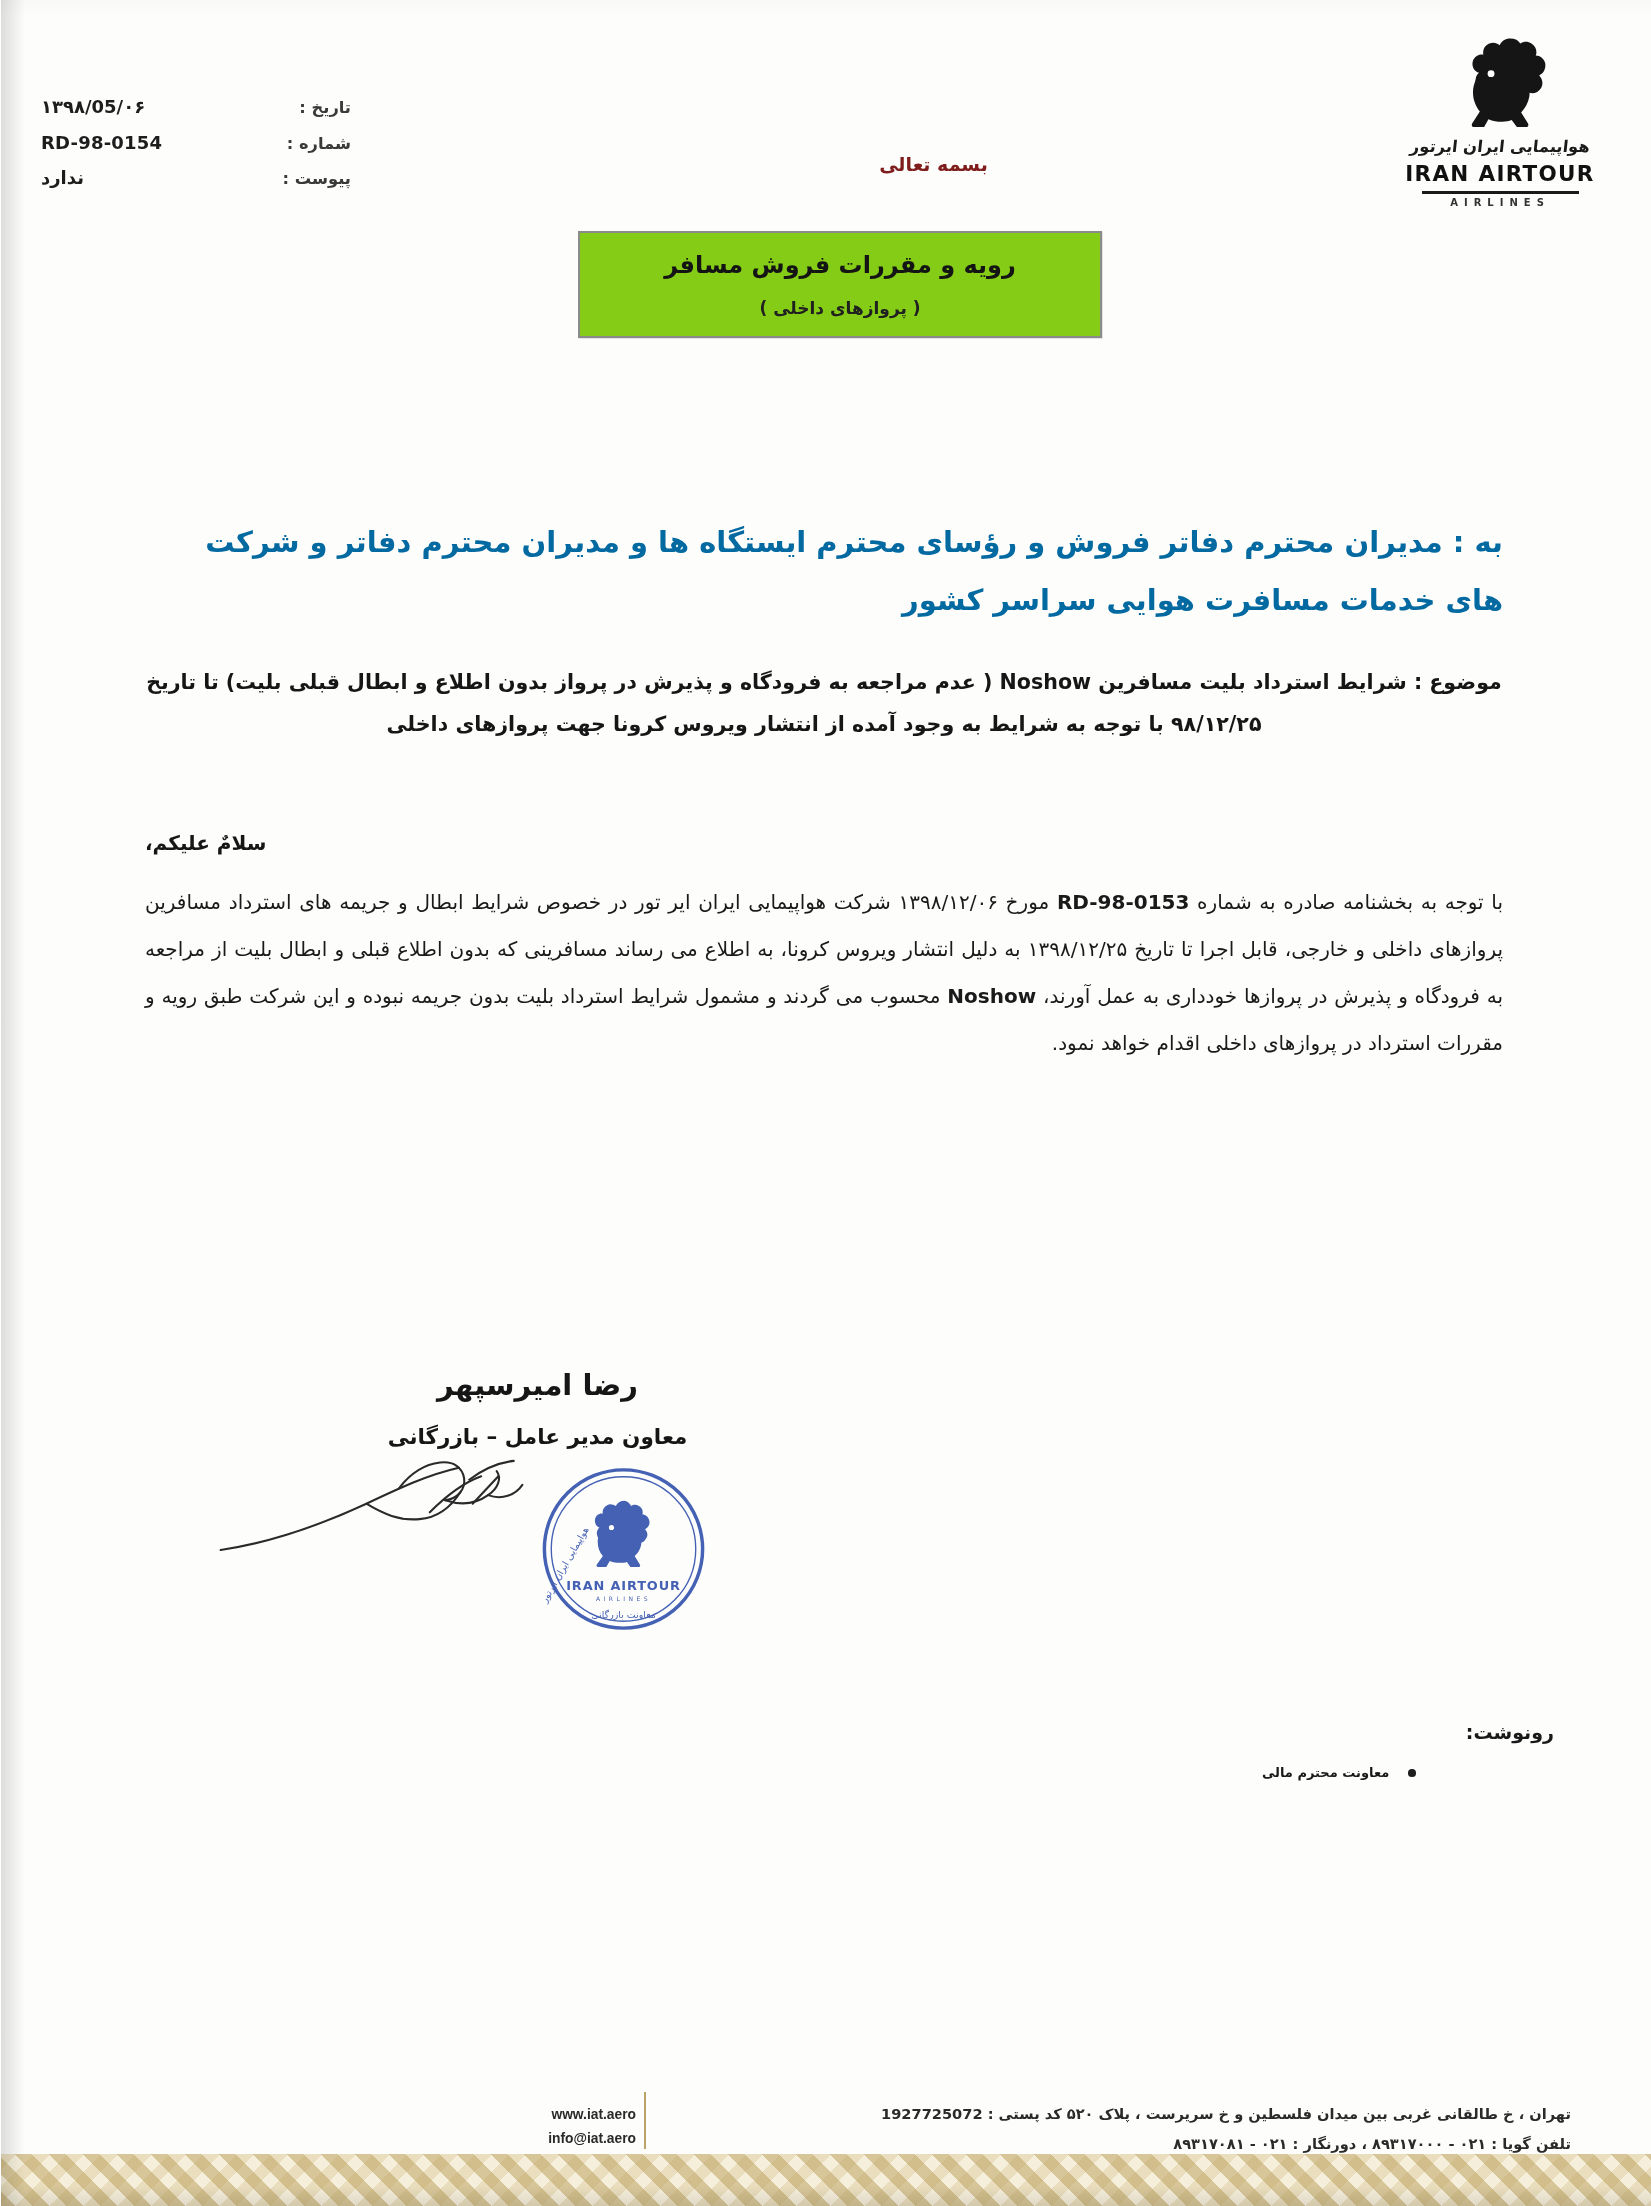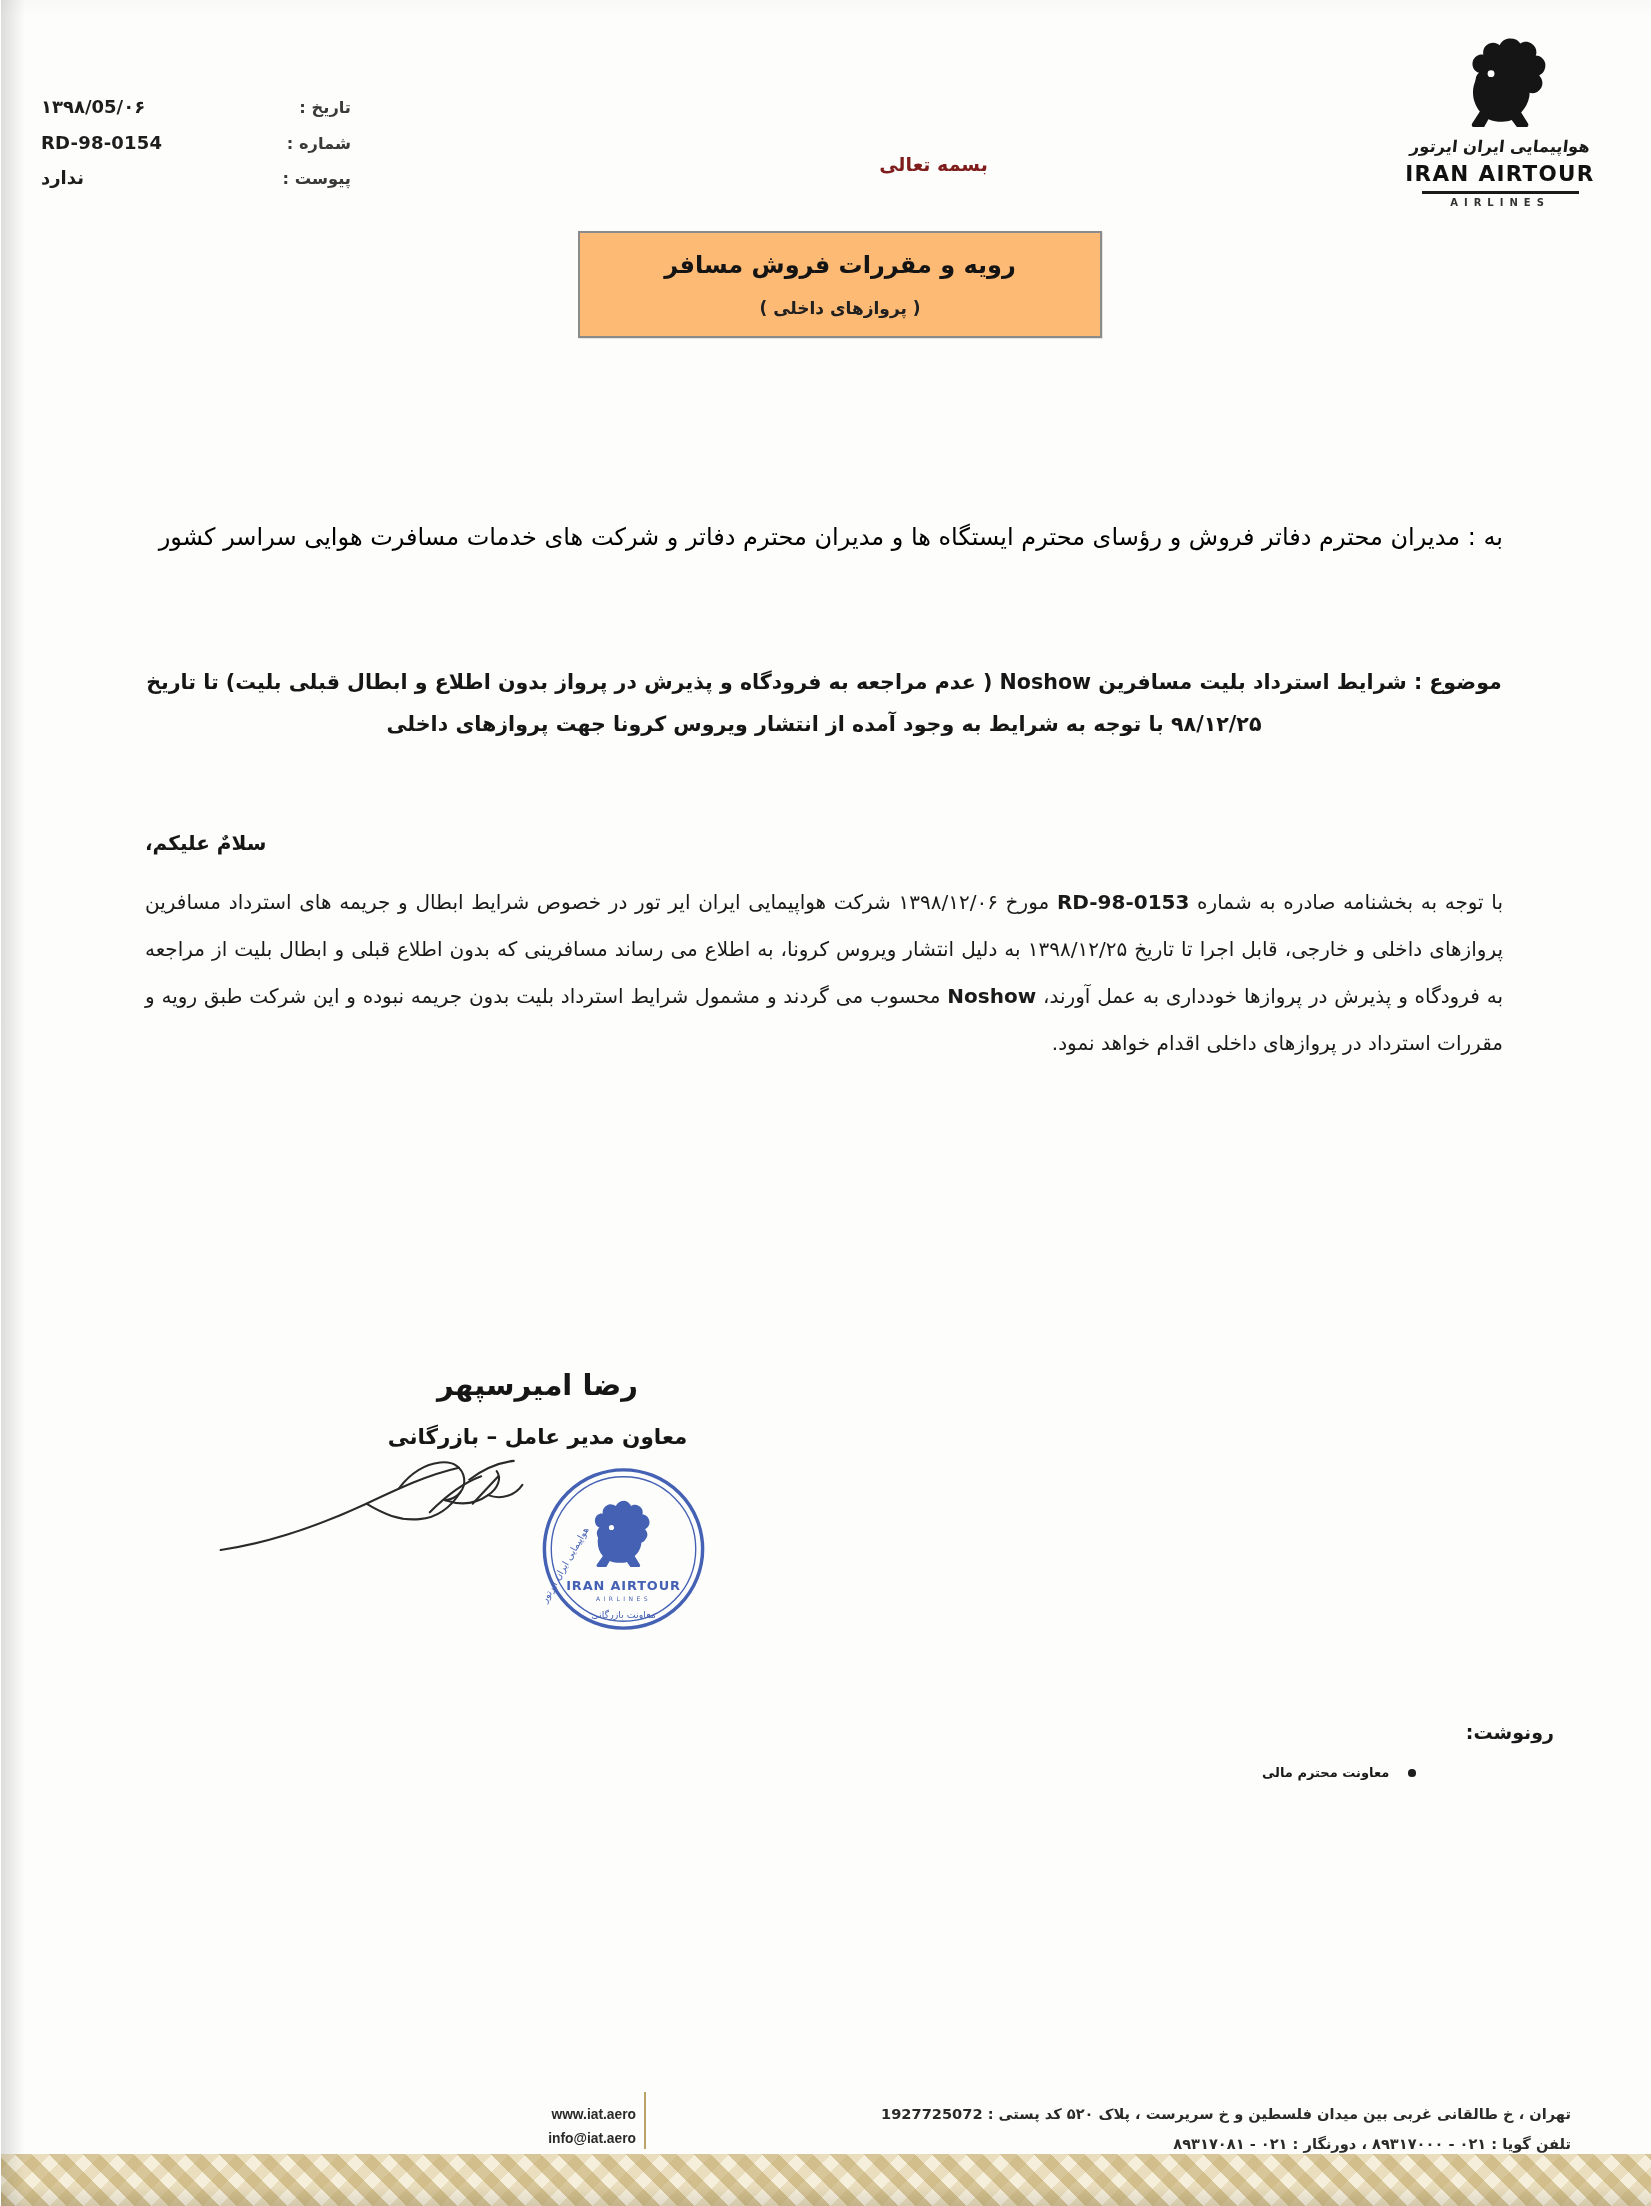--- a/index.html
+++ b/index.html
@@ -43,21 +43,21 @@
   
   .basmala{
     position:absolute;top:153px;left:12px;width:1628px;text-align:center;
     font-size:19px;font-weight:700;color:#7f1d1d;
   }
   .basmala span{display:inline-block;margin-right:-215px;}
 
   
   .title-box{
     position:absolute;top:231px;left:578px;width:520px;height:103px;
-    border:2.6px solid #8b8b8b;background:#fdba74;
+    border:2.6px solid #8b8b8b;background:#84cc16;
     display:flex;flex-direction:column;align-items:center;justify-content:center;
     box-shadow:0.9px 0.9px 0 rgba(0,0,0,.12);
   }
   .title-main{font-size:24px;font-weight:700;color:#141414;letter-spacing:0.3px;}
   .title-sub{font-size:17px;font-weight:700;color:#202020;margin-top:19px;}
 
   
   .logo{position:absolute;top:33px;right:53px;width:198px;text-align:center;}
   .logo-mark{width:129px;height:102px;margin:0 auto;display:block;}
   .logo-script{
@@ -70,21 +70,21 @@
   }
   .logo-sub{
     font-size:10px;letter-spacing:6px;color:#333;margin-top:3.4px;font-weight:700;
   }
   .logo-rule{height:2.6px;background:#1a1a1a;margin:5.2px auto 0;width:157px;}
 
   
   .to-line{
     position:absolute;top:513px;left:145px;width:1358px;
     direction:rtl;text-align:right;
-    font-size:24px;font-weight:400;line-height:2.0;color:#000000;
+    font-size:29px;font-weight:700;line-height:2.0;color:#0369a1;
   }
   .subject{
     position:absolute;top:661px;left:145px;width:1358px;
     direction:rtl;text-align:center;
     font-size:20.6px;font-weight:700;line-height:2.05;color:#161616;
   }
   .salutation{
     position:absolute;top:831px;left:145px;width:1222px;
     direction:rtl;text-align:left;
     font-size:20px;font-weight:700;color:#161616;

